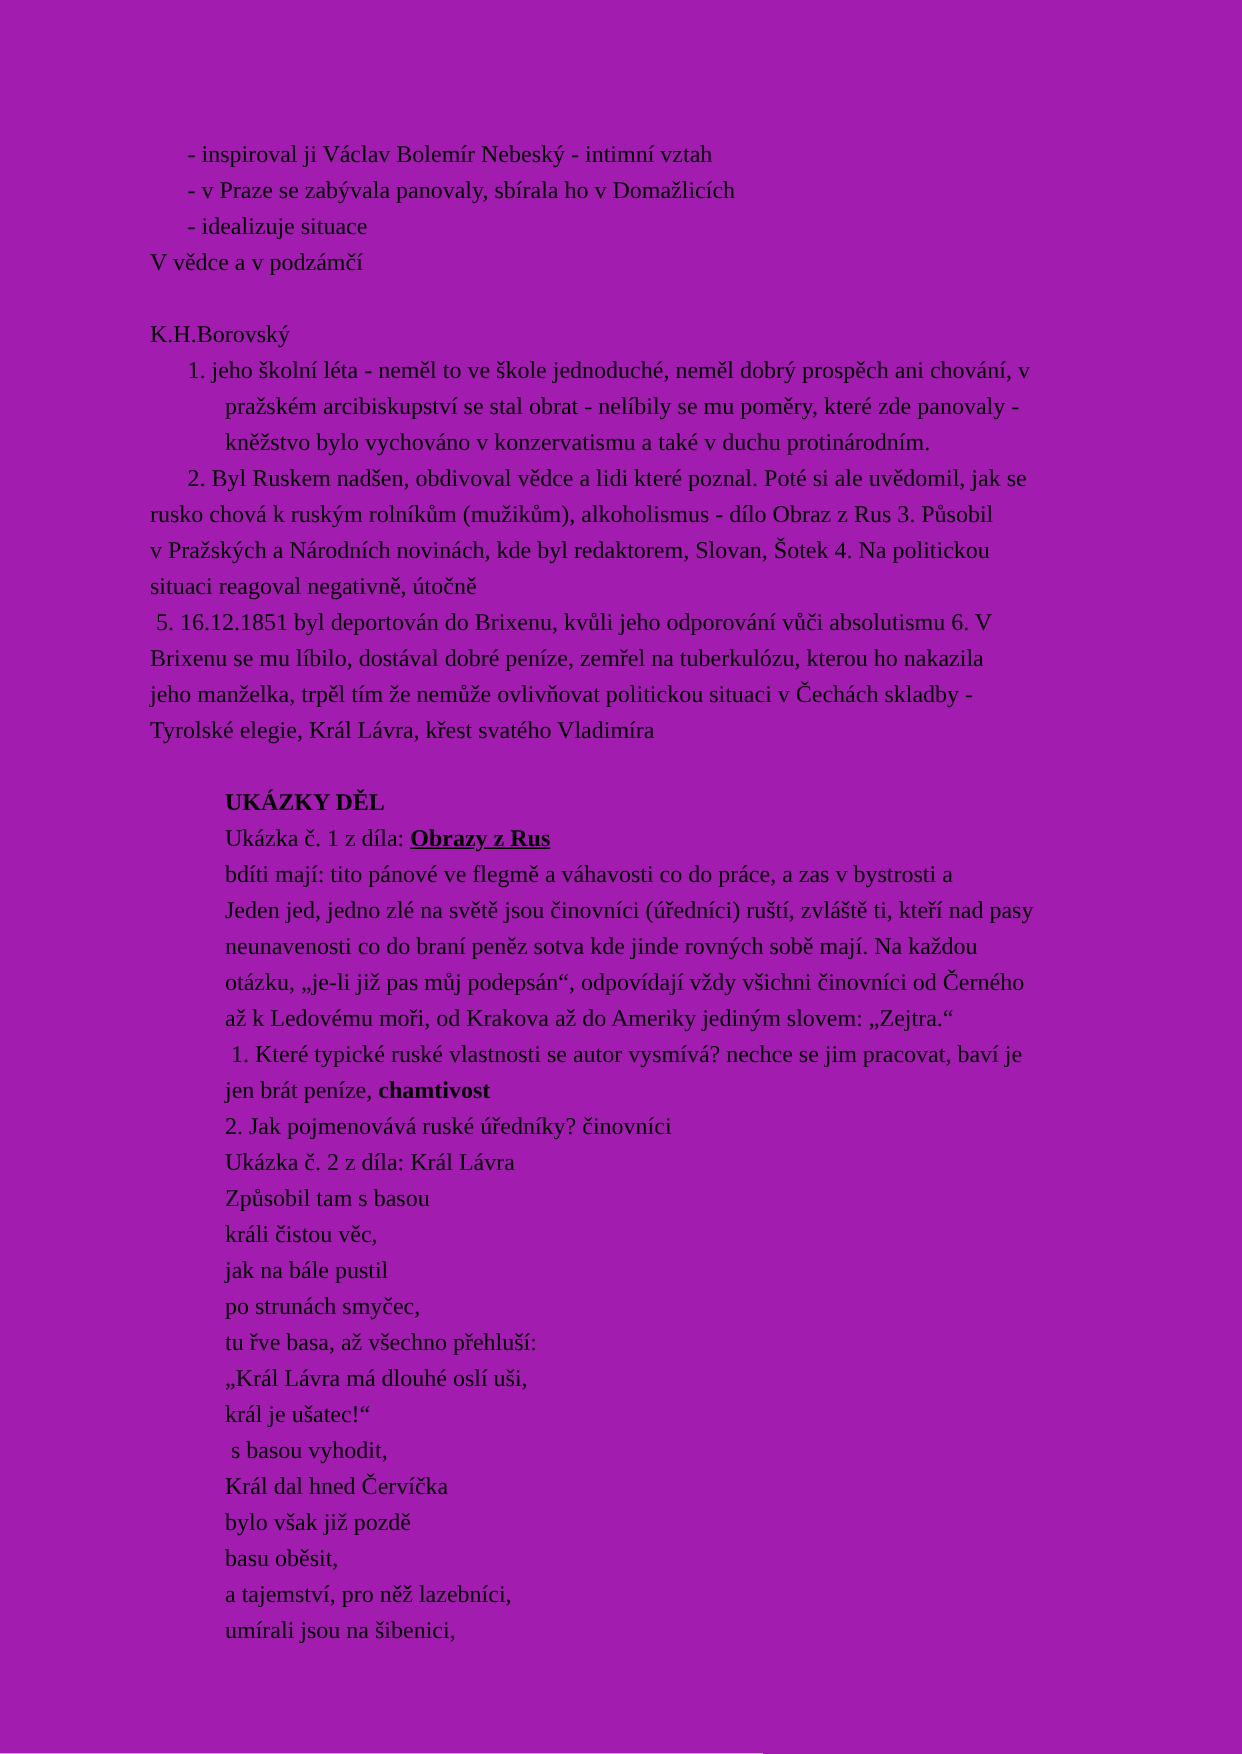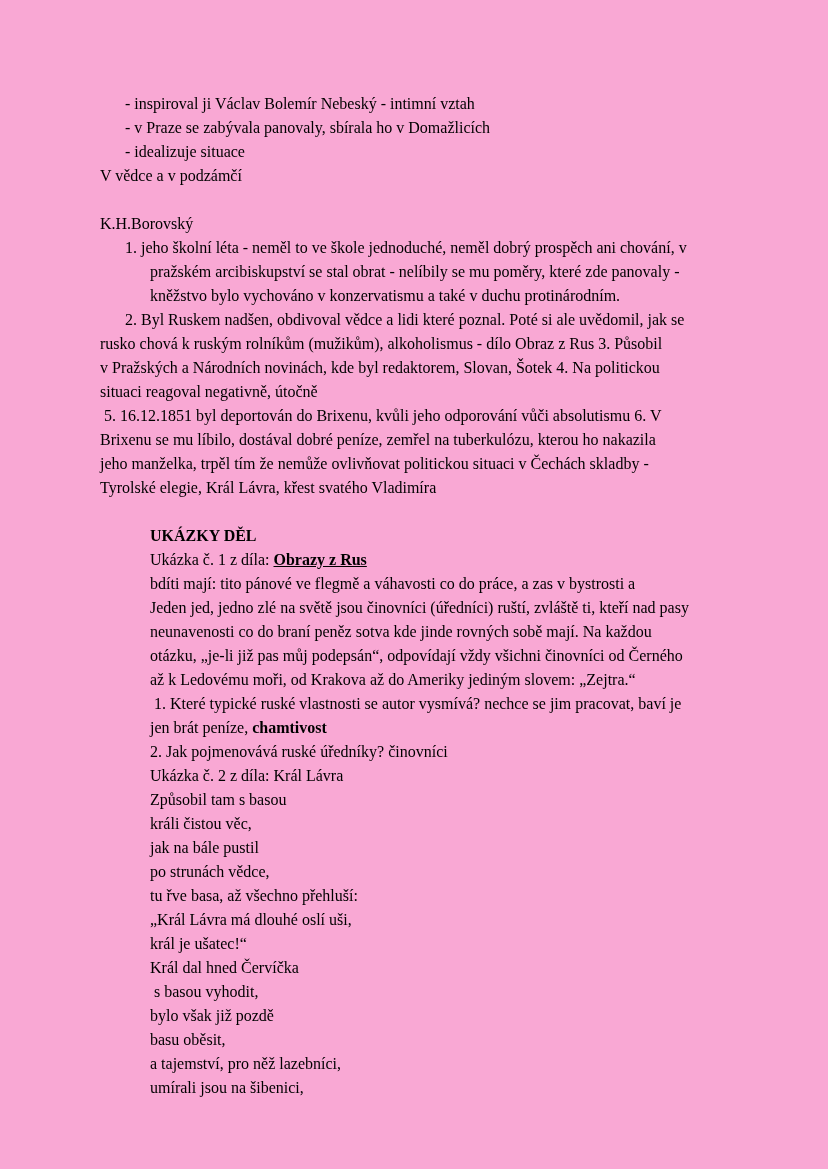--- a/index.html
+++ b/index.html
@@ -4,21 +4,21 @@
 <style>
   html, body {
     margin: 0;
     padding: 0;
     background: #ffffff;
   }
   .page {
     position: relative;
     width: 828px;
     height: 1169px;
-    background: #f9a8d4;
+    background: #a21caf;
     box-sizing: border-box;
     padding: 92px 96px 0 100px;
     font-family: "Liberation Serif", "DejaVu Serif", serif;
     font-size: 16px;
     line-height: 24px;
     color: #000000;
     overflow: hidden;
   }
   .line {
     white-space: pre-wrap;
@@ -60,24 +60,24 @@
       <div class="line indent-2"><span>neunavenosti co do braní peněz sotva kde jinde rovných sobě mají. Na každou</span></div>
       <div class="line indent-2"><span>otázku, „je-li již pas můj podepsán“, odpovídají vždy všichni činovníci od Černého</span></div>
       <div class="line indent-2"><span>až k Ledovému moři, od Krakova až do Ameriky jediným slovem: „Zejtra.“</span></div>
       <div class="line indent-2"><span> 1. Které typické ruské vlastnosti se autor vysmívá? nechce se jim pracovat, baví je</span></div>
       <div class="line indent-2"><span>jen brát peníze, </span><span class="seg-bold">chamtivost</span></div>
       <div class="line indent-2"><span>2. Jak pojmenovává ruské úředníky? činovníci</span></div>
       <div class="line indent-2"><span>Ukázka č. 2 z díla: Král Lávra</span></div>
       <div class="line indent-2"><span>Způsobil tam s basou</span></div>
       <div class="line indent-2"><span>králi čistou věc,</span></div>
       <div class="line indent-2"><span>jak na bále pustil</span></div>
-      <div class="line indent-2"><span>po strunách vědce,</span></div>
+      <div class="line indent-2"><span>po strunách smyčec,</span></div>
       <div class="line indent-2"><span>tu řve basa, až všechno přehluší:</span></div>
       <div class="line indent-2"><span>„Král Lávra má dlouhé oslí uši,</span></div>
       <div class="line indent-2"><span>král je ušatec!“</span></div>
+      <div class="line indent-2"><span> s basou vyhodit,</span></div>
       <div class="line indent-2"><span>Král dal hned Červíčka</span></div>
-      <div class="line indent-2"><span> s basou vyhodit,</span></div>
       <div class="line indent-2"><span>bylo však již pozdě</span></div>
       <div class="line indent-2"><span>basu oběsit,</span></div>
       <div class="line indent-2"><span>a tajemství, pro něž lazebníci,</span></div>
       <div class="line indent-2"><span>umírali jsou na šibenici,</span></div>
     </div>
 </div>
 
 </body></html>

